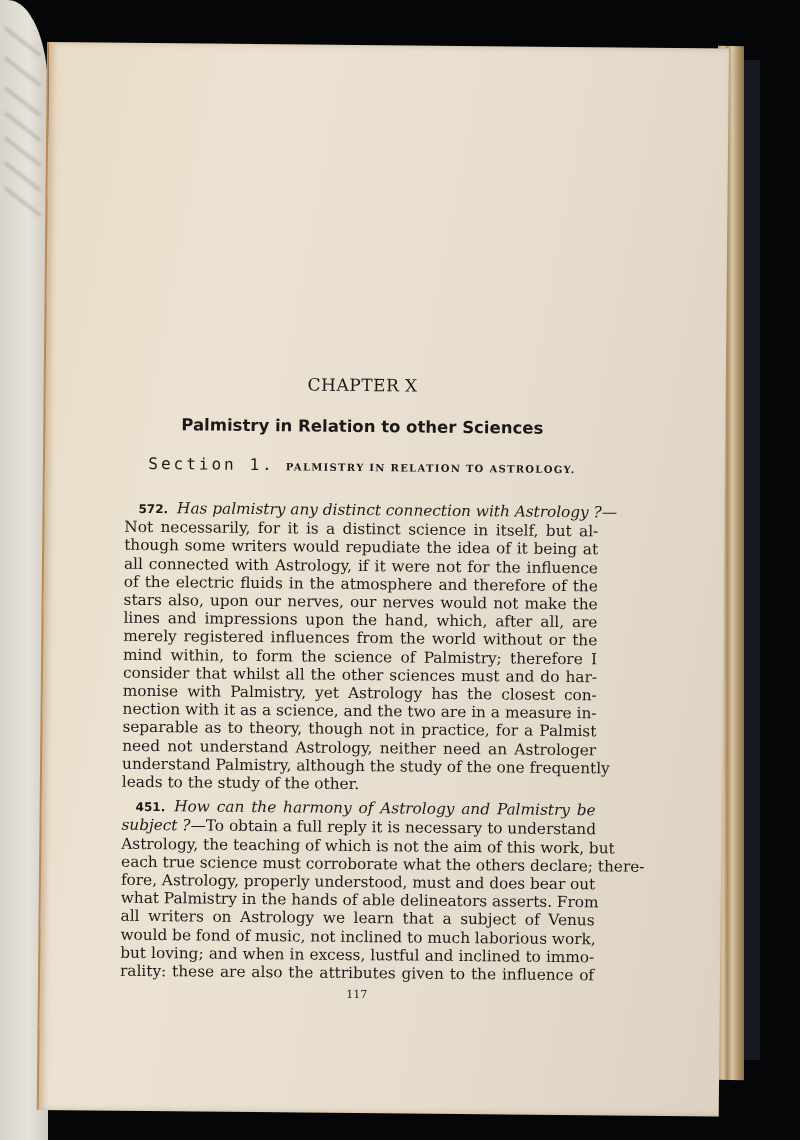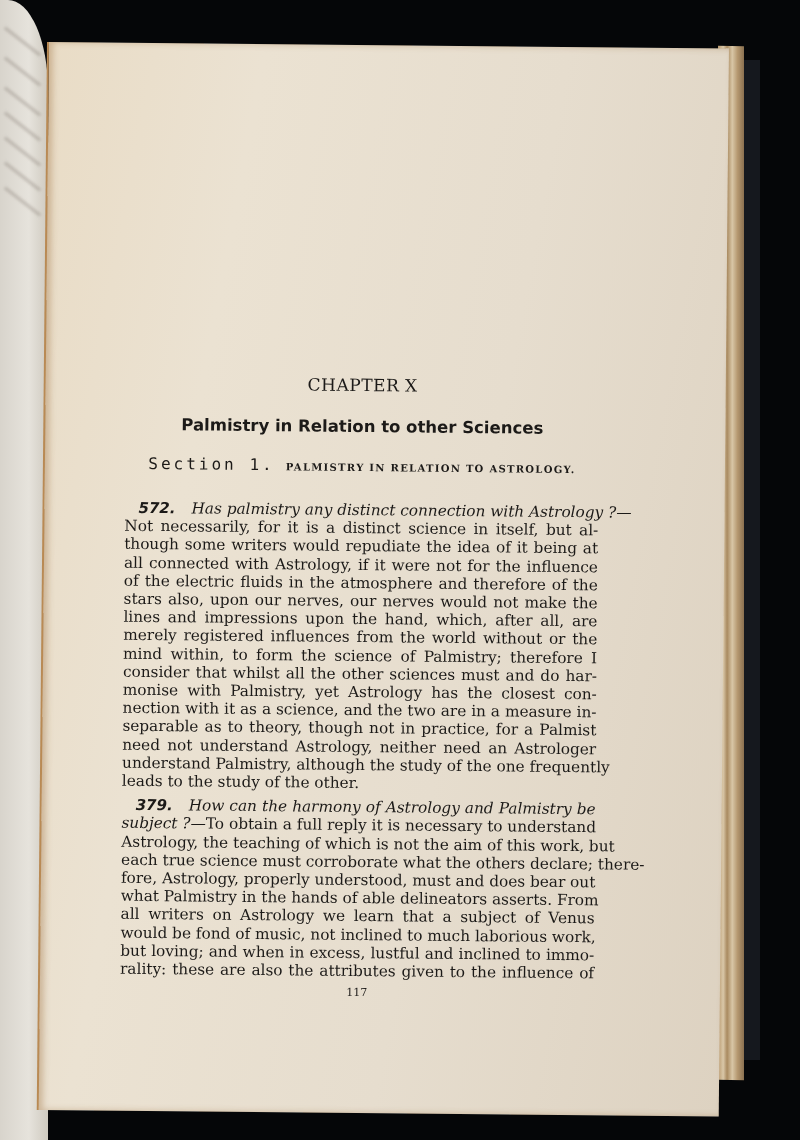--- a/index.html
+++ b/index.html
@@ -54,22 +54,22 @@
     font-family:"DejaVu Sans Mono", monospace; font-size:16px; letter-spacing:3px;
   }
   .section .sec-title {
     font-size:10px; font-weight:bold; letter-spacing:1.3px; margin-left:6px;
   }
   .para {
     font-size:15.3px; line-height:18.2px; text-align:justify;
     margin:0 0 6px 0; text-indent:0;
   }
   .para .num {
-    font-family:"DejaVu Sans", sans-serif; font-weight:bold; font-size:15px;
-    margin-left:14px; margin-right:16px;font-style:italic;
+    font-family:"DejaVu Sans", sans-serif; font-weight:bold; font-size:12px;
+    margin-left:14px; margin-right:9px;
   }
   .para .q { font-style:italic; }
   .para .line { display:block; text-align:justify; text-align-last:justify; white-space:nowrap; }
   .para .line.last { text-align-last:left; }
   .folio {
     text-align:center; font-size:11px; margin-top:0px;
   }
 </style>
 </head>
 <body>
@@ -112,21 +112,21 @@
       <span class="line">monise with Palmistry, yet Astrology has the closest con-</span>
       <span class="line">nection with it as a science, and the two are in a measure in-</span>
       <span class="line">separable as to theory, though not in practice, for a Palmist</span>
       <span class="line">need not understand Astrology, neither need an Astrologer</span>
       <span class="line">understand Palmistry, although the study of the one frequently</span>
       <span class="line last">leads to the study of the other.</span>
     </div>
 
     <div class="para">
       <span class="line">
-        <span class="num">379.</span><span class="q">How can the harmony of Astrology and Palmistry be</span>
+        <span class="num">451.</span><span class="q">How can the harmony of Astrology and Palmistry be</span>
       </span>
       <span class="line">
         <span class="q">subject ?—</span><span>To obtain a full reply it is necessary to understand</span>
       </span>
       <span class="line">Astrology, the teaching of which is not the aim of this work, but</span>
       <span class="line">each true science must corroborate what the others declare; there-</span>
       <span class="line">fore, Astrology, properly understood, must and does bear out</span>
       <span class="line">what Palmistry in the hands of able delineators asserts. From</span>
       <span class="line">all writers on Astrology we learn that a subject of Venus</span>
       <span class="line">would be fond of music, not inclined to much laborious work,</span>

